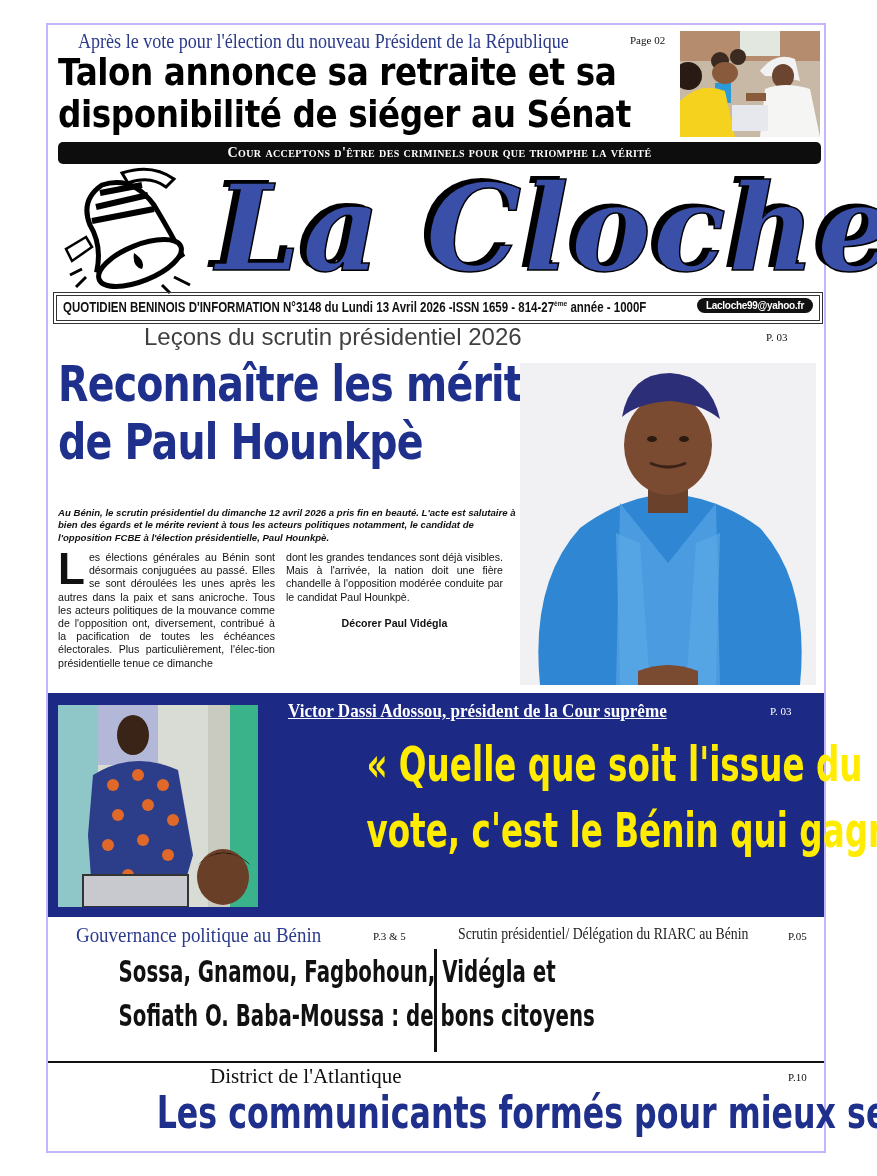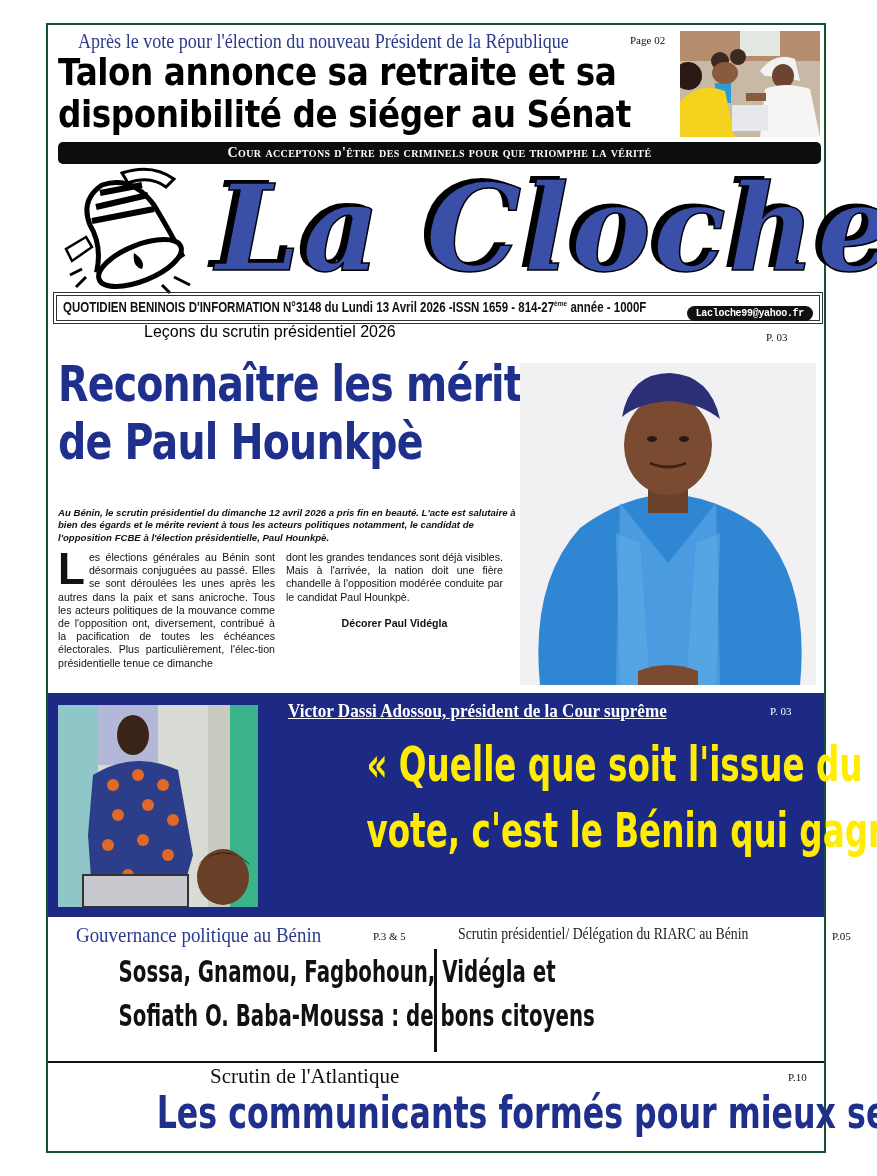--- a/index.html
+++ b/index.html
@@ -1,17 +1,17 @@
 <!DOCTYPE html>
 <html><head>
 <meta charset="utf-8">
 <style>
   html,body{margin:0;padding:0;background:#fff;}
   body{width:877px;height:1176px;position:relative;overflow:hidden;font-family:"Liberation Sans",sans-serif;}
-  .page{position:absolute;left:46px;top:23px;width:776px;height:1126px;border:2px solid #14532d;background:#fff;}
+  .page{position:absolute;left:46px;top:23px;width:776px;height:1126px;border:2px solid #c4b5fd;background:#fff;}
   .abs{position:absolute;}
   .kicker-serif{font-family:"Liberation Serif",serif;color:#2b3a8c;}
   .cond{font-family:"Liberation Sans",sans-serif;font-weight:bold;transform-origin:left top;white-space:nowrap;letter-spacing:-0.5px;}
   .pageref{font-family:"Liberation Serif",serif;font-weight:normal;font-size:11px;color:#111;}
 
   
   #top-kicker{left:30px;top:4px;font-size:21px;transform:scaleX(0.86);transform-origin:left top;white-space:nowrap;}
   #top-pageref{left:582px;top:9px;}
   #top-headline{left:10px;top:26px;font-size:38px;line-height:42px;color:#000;font-family:"DejaVu Sans",sans-serif;font-weight:bold;transform:scaleX(0.86);}
   #top-photo{left:632px;top:6px;width:140px;height:106px;overflow:hidden;}
@@ -21,24 +21,24 @@
   
   #bell{left:14px;top:140px;width:130px;height:130px;}
   #title-wrap{left:168px;top:138px;width:600px;height:130px;}
   .blackletter{font-family:"DejaVu Serif",serif;font-weight:bold;font-size:120px;line-height:130px;font-style:italic;letter-spacing:2px;white-space:nowrap;}
   #title-shadow{position:absolute;left:-6px;top:-3px;color:#000;}
   #title-main{position:absolute;left:0;top:0;color:#3a4fa8;-webkit-text-stroke:1.5px #000;}
 
   #info-bar{left:8px;top:270px;width:762px;height:24px;border:1px solid #333;outline:1px solid #333;outline-offset:2px;}
   #info-text{position:absolute;left:6px;top:3px;font-weight:bold;font-size:14px;transform:scaleX(0.82);transform-origin:left top;white-space:nowrap;color:#111;}
   #info-text sup{font-size:8px;}
-  #email-pill{position:absolute;right:6px;top:10px;background:#111;color:#fff;border-radius:9px;font-size:10px;padding:2px 9px;font-weight:bold;letter-spacing:-0.3px;font-family:Liberation Mono, monospace;}
-
-  
-  #lead-kicker{left:96px;top:298px;font-size:16px;color:#000000;}
+  #email-pill{position:absolute;right:6px;top:2px;background:#111;color:#fff;border-radius:9px;font-size:10px;padding:2px 9px;font-weight:bold;letter-spacing:-0.3px;}
+
+  
+  #lead-kicker{left:96px;top:298px;font-size:24px;color:#404040;}
   #lead-pageref{left:718px;top:306px;}
   #lead-headline{left:10px;top:330px;font-size:50px;line-height:58px;color:#1f2f8c;font-family:"DejaVu Sans",sans-serif;font-weight:bold;transform:scaleX(0.79);letter-spacing:-1px;}
   #lead-photo{left:472px;top:338px;width:296px;height:322px;background:#f0eff2;overflow:hidden;}
   #lead-standfirst{left:10px;top:482px;width:460px;font-size:9.6px;line-height:12.4px;font-weight:bold;font-style:italic;color:#111;}
   .col{top:526px;width:217px;font-size:10.6px;line-height:13.2px;color:#111;text-align:justify;}
   #col1{left:10px;}
   #col2{left:238px;}
   .dropcap{float:left;font-size:44px;line-height:36px;font-weight:bold;margin:0 4px 0 0;color:#111;}
   .subhead{text-align:center;font-weight:bold;margin:13px 0;}
 
@@ -47,21 +47,21 @@
   #band-photo{left:10px;top:680px;width:200px;height:202px;overflow:hidden;background:#c9d7db;}
   #band-kicker{left:240px;top:675px;font-family:"Liberation Serif",serif;font-weight:bold;font-size:19px;color:#fff;text-decoration:underline;transform:scaleX(0.9);transform-origin:left top;white-space:nowrap;}
   #band-pageref{left:722px;top:680px;color:#fff;}
   #band-quote{left:232px;top:706px;width:540px;text-align:left;font-size:48px;line-height:66px;color:#ffec00;font-family:"DejaVu Sans",sans-serif;font-weight:bold;}
   .q-line{display:block;white-space:nowrap;transform:scaleX(0.68);transform-origin:center top;}
 
   
   #left-kicker{left:28px;top:898px;font-size:21px;color:#2b3a8c;transform:scaleX(0.9);transform-origin:left top;white-space:nowrap;}
   #left-pageref{left:325px;top:905px;}
   #right-kicker{left:410px;top:900px;font-size:16px;color:#222;transform:scaleX(0.86);transform-origin:left top;white-space:nowrap;}
-  #right-pageref{left:740px;top:905px;margin-left:44px;}
+  #right-pageref{left:740px;top:905px;}
   #left-headline{left:6px;top:925px;width:380px;text-align:center;font-size:30px;line-height:44px;color:#111;font-family:"DejaVu Sans",sans-serif;font-weight:bold;}
   #right-headline{left:392px;top:924px;width:380px;text-align:center;font-size:36px;line-height:46px;color:#e3121f;font-family:"DejaVu Sans",sans-serif;font-weight:bold;}
   .hl-line{display:block;white-space:nowrap;transform-origin:center top;}
   #left-headline .hl-line{transform:scaleX(0.66);}
   #right-headline .hl-line{transform:scaleX(0.7);}
   #split-rule{left:386px;top:924px;width:3px;height:103px;background:#111;}
 
   #bottom-rule{left:0;top:1036px;width:776px;height:2px;background:#111;}
   #bottom-kicker{left:162px;top:1039px;font-family:"Liberation Serif",serif;font-size:21px;color:#111;}
   #bottom-pageref{left:740px;top:1046px;}
@@ -191,18 +191,18 @@
   <div id="right-kicker" class="abs" style="font-family:'Liberation Serif',serif;">Scrutin présidentiel/ Délégation du RIARC au Bénin</div>
   <div id="right-pageref" class="abs pageref">P.05</div>
 
   <div id="left-headline" class="abs">
     <span class="hl-line">Sossa, Gnamou, Fagbohoun, Vidégla et</span>
     <span class="hl-line">Sofiath O. Baba-Moussa : de bons citoyens</span>
   </div>
   <div id="split-rule" class="abs"></div>
 
   <div id="bottom-rule" class="abs"></div>
-  <div id="bottom-kicker" class="abs">Scrutin de l'Atlantique</div>
+  <div id="bottom-kicker" class="abs">District de l'Atlantique</div>
   <div id="bottom-pageref" class="abs pageref">P.10</div>
   <div id="bottom-headline" class="abs">
     <span class="hl-line">Les communicants formés pour mieux servir l'église</span>
   </div>
 </div>
 
 </body></html>

